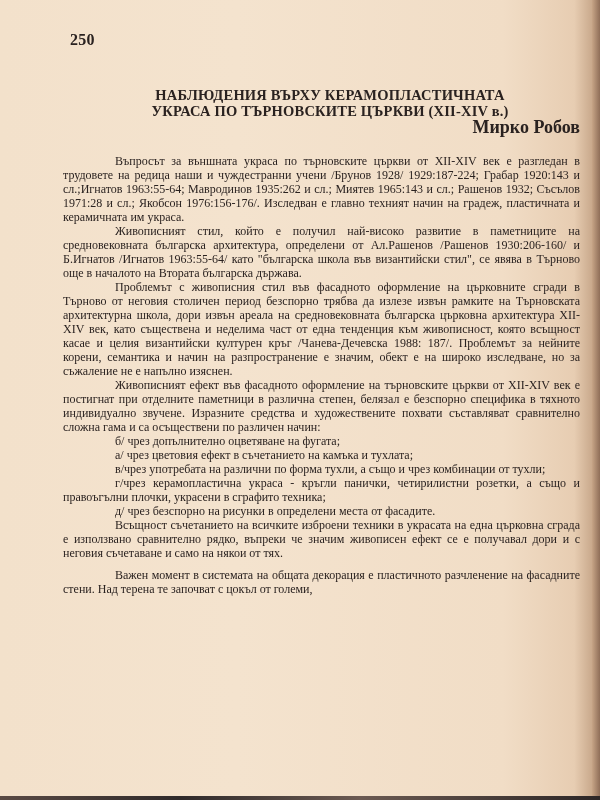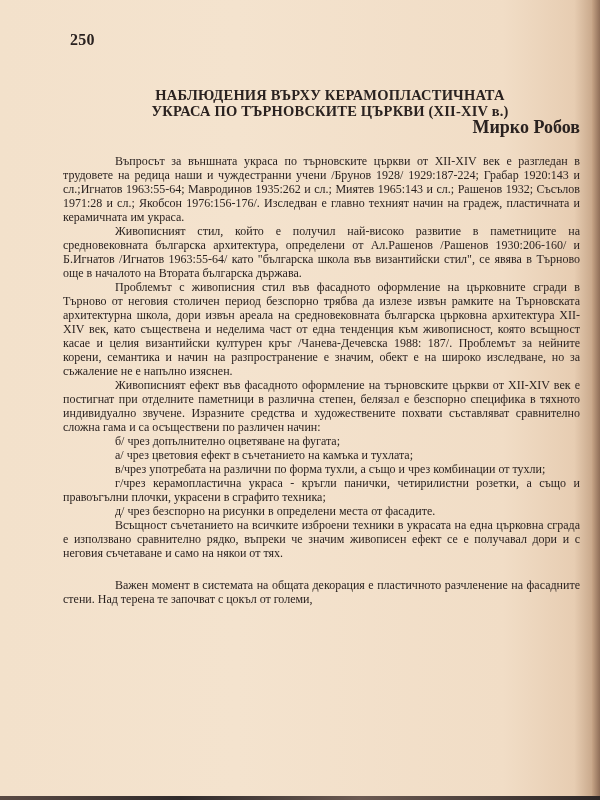--- a/index.html
+++ b/index.html
@@ -31,21 +31,21 @@
     text-align: center; font-weight: bold;
   }
   .title-line { font-size: 14.5px; line-height: 16px; letter-spacing: 0.2px; white-space: nowrap; }
   .author { font-size: 18px; line-height: 17px; text-align: right; }
   .body-text {
     position: absolute; left: 63px; top: 154px; width: 517px;
     font-size: 12px; line-height: 14px;
     text-align: justify;
   }
   .para { margin: 0; text-indent: 52px; }
-  .para.gap { margin-top: 18px; }
+  .para.gap { margin-top: 8px; }
   .list-item { margin: 0; text-indent: 52px; }
 </style>
 </head>
 <body>
 
 <div class="page">
   <div class="page-number">250</div>
 
   <div class="title-block">
     <div class="title-line">НАБЛЮДЕНИЯ ВЪРХУ КЕРАМОПЛАСТИЧНАТА</div>

